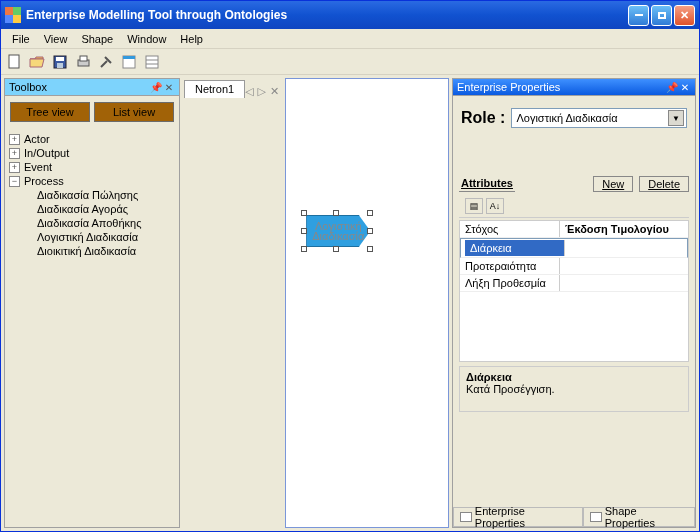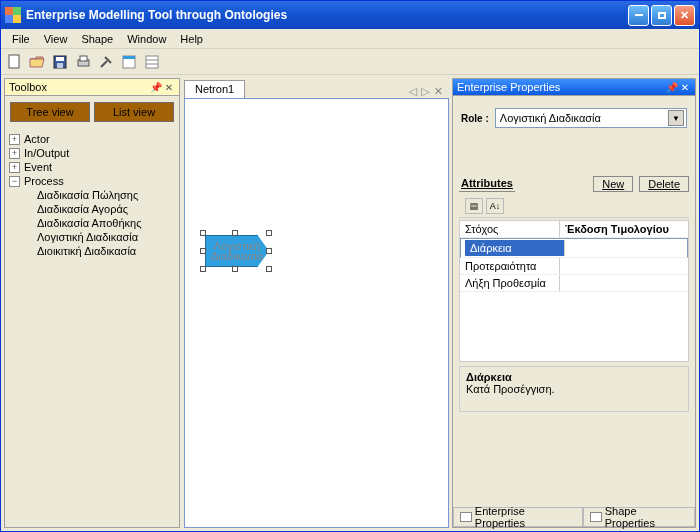--- a/index.html
+++ b/index.html
@@ -12,48 +12,48 @@
   .winbtns { display: flex; gap: 2px; }
   .wbtn { width: 21px; height: 21px; border: 1px solid #fff; border-radius: 3px; display: flex; align-items: center; justify-content: center; color: #fff; font-weight: bold; font-family: Arial; cursor: pointer; }
   .wmin,.wmax { background: linear-gradient(#6cc0f7,#2f7ad6); }
   .wclose { background: linear-gradient(#f59f85,#e0522a); }
   .menubar { height: 20px; background: #ece9d8; display: flex; align-items: center; padding: 0 4px; border-bottom: 1px solid #d6d2c2; }
   .mi { padding: 2px 7px; cursor: pointer; }
   .toolbar { height: 26px; background: #ece9d8; display: flex; align-items: center; padding: 0 4px; gap: 5px; border-bottom: 1px solid #d6d2c2; }
   .tb { width: 18px; height: 18px; display: flex; align-items: center; justify-content: center; cursor: pointer; }
   .body { flex: 1; display: flex; min-height: 0; }
   .panel { background: #ece9d8; border: 1px solid #a0a0a0; display: flex; flex-direction: column; }
-  .ptitle { height: 17px; background: #fef9c3; display: flex; align-items: center; padding: 0 4px; border-bottom: 1px solid #a0a0a0; }
+  .ptitle { height: 17px; background: #7dd3fc; display: flex; align-items: center; padding: 0 4px; border-bottom: 1px solid #a0a0a0; }
   .ptitle .txt { flex: 1; }
   .ptitle .pin, .ptitle .px { width: 12px; height: 12px; display: flex; align-items: center; justify-content: center; color: #555; cursor: pointer; font-size: 10px; }
   .ptitle.blue { background: linear-gradient(#3e90ff,#0a5ae0); color: #fff; }
   .ptitle.blue .pin, .ptitle.blue .px { color: #fff; }
   .toolbox { width: 176px; margin: 3px 2px 3px 3px; }
   .tabbtns { display: flex; gap: 4px; padding: 6px 5px; }
   .tabbtn { flex: 1; border: 1px solid #6b6b6b; background: #a16207; padding: 3px 0; text-align: center; cursor: pointer; }
   .tree { padding: 4px 2px; overflow: auto; flex: 1; }
   .tn { padding: 1px 0 1px 2px; white-space: nowrap; display: flex; align-items: center; cursor: pointer; }
   .tw { width: 11px; height: 11px; border: 1px solid #888; display: inline-flex; align-items: center; justify-content: center; font-size: 9px; line-height: 9px; margin-right: 4px; background: #fff; color: #555;}
   .tn.c2 { padding-left: 30px; }
-  .center { flex: 1; margin: 3px 2px; display: flex; flex-direction: column; }
+  .center { flex: 1; margin: 3px 2px; display: flex; flex-direction: row; }
   .tabstrip { height: 20px; display: flex; align-items: flex-end; }
   .doctab { background: #fff; border: 1px solid #999; border-bottom: none; padding: 2px 10px 3px; }
   .tabstrip .nav { margin-left: auto; display: flex; gap: 4px; color: #888; padding-right: 6px;}
   .tabstrip .nav span { cursor: pointer; }
   .canvas { flex: 1; background: #fff; border: 1px solid #7a96d9; position: relative; overflow: hidden;
     background-image: radial-gradient(#6a87c8 0.6px, transparent 0.6px);
     background-size: 10px 10px; background-position: 4px 4px;}
   .shape { position: absolute; left: 20px; top: 136px; width: 64px; height: 32px; background: #2f9fe0;
     border: 1px solid #1c6fa0; display: flex; align-items: center; justify-content: center; text-align: center;
     color: #888; font-size: 9px; line-height: 10px;
     clip-path: polygon(0 0, 82% 0, 100% 50%, 82% 100%, 0 100%); cursor: move;}
   .handle { position: absolute; width: 6px; height: 6px; background: #fff; border: 1px solid #555; }
   .right { width: 244px; margin: 3px 3px 3px 1px; display: flex; flex-direction: column; }
   .rolerow { display: flex; align-items: center; padding: 12px 8px 8px; gap: 6px; }
-  .rolerow b { font-size: 10px; }
+  .rolerow b { font-size: 16px; }
   .sel { flex: 1; display: flex; align-items: center; border: 1px solid #7f9db9; background: #fff; height: 20px; padding: 0 2px 0 4px; cursor: pointer;}
   .sel .arrow { width: 16px; height: 16px; background: #dcdad1; border: 1px solid #888; display:flex;align-items:center;justify-content:center; font-size: 8px;}
   .attrhdr { display: flex; align-items: center; padding: 0 6px 3px; gap: 6px; margin-top: 40px; text-decoration: underline;}
   .attrhdr .lbl { font-weight: bold; border-bottom: 1px solid #888; padding: 0 2px 2px; margin-right: auto;}
   .btn { border: 1px solid #888; background: #ece9d8; padding: 1px 8px; cursor: pointer; }
   .gridico { display: flex; gap: 3px; padding: 3px 6px; border-bottom: 1px solid #ccc; margin: 0 6px;}
   .gridico span { width: 18px; height: 16px; border: 1px solid #bbb; display:flex;align-items:center;justify-content:center;font-size:9px;cursor:pointer;}
   .grid { margin: 2px 6px 0; border: 1px solid #ccc; background: #fff; height: 142px; }
   .grow { display: flex; border-bottom: 1px solid #eee; }
   .grow .c0 { width: 100px; padding: 2px 5px; border-right: 1px solid #ccc; }

